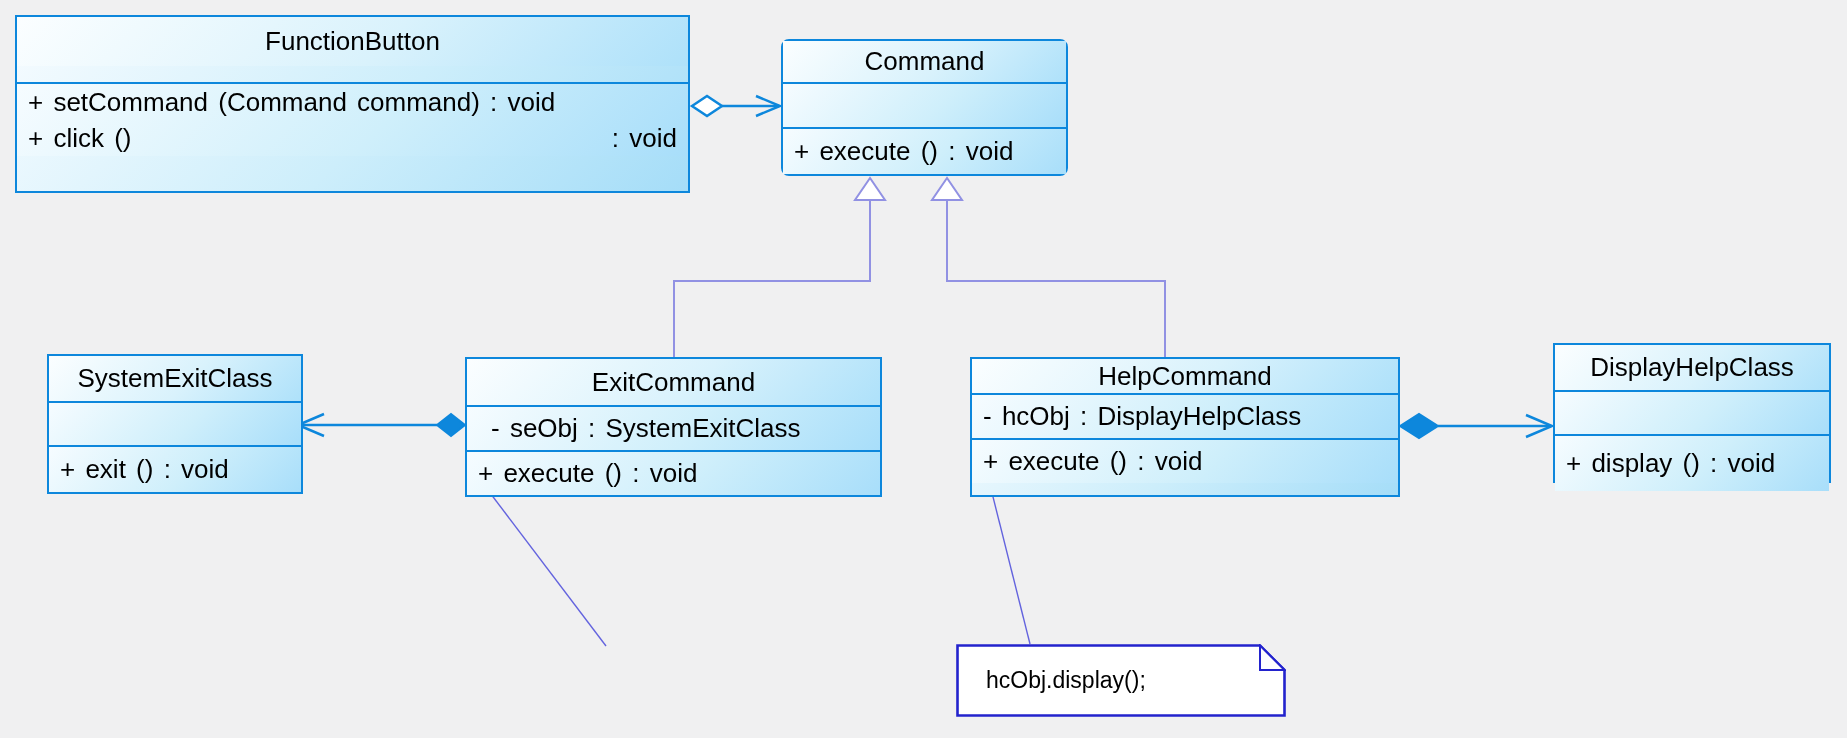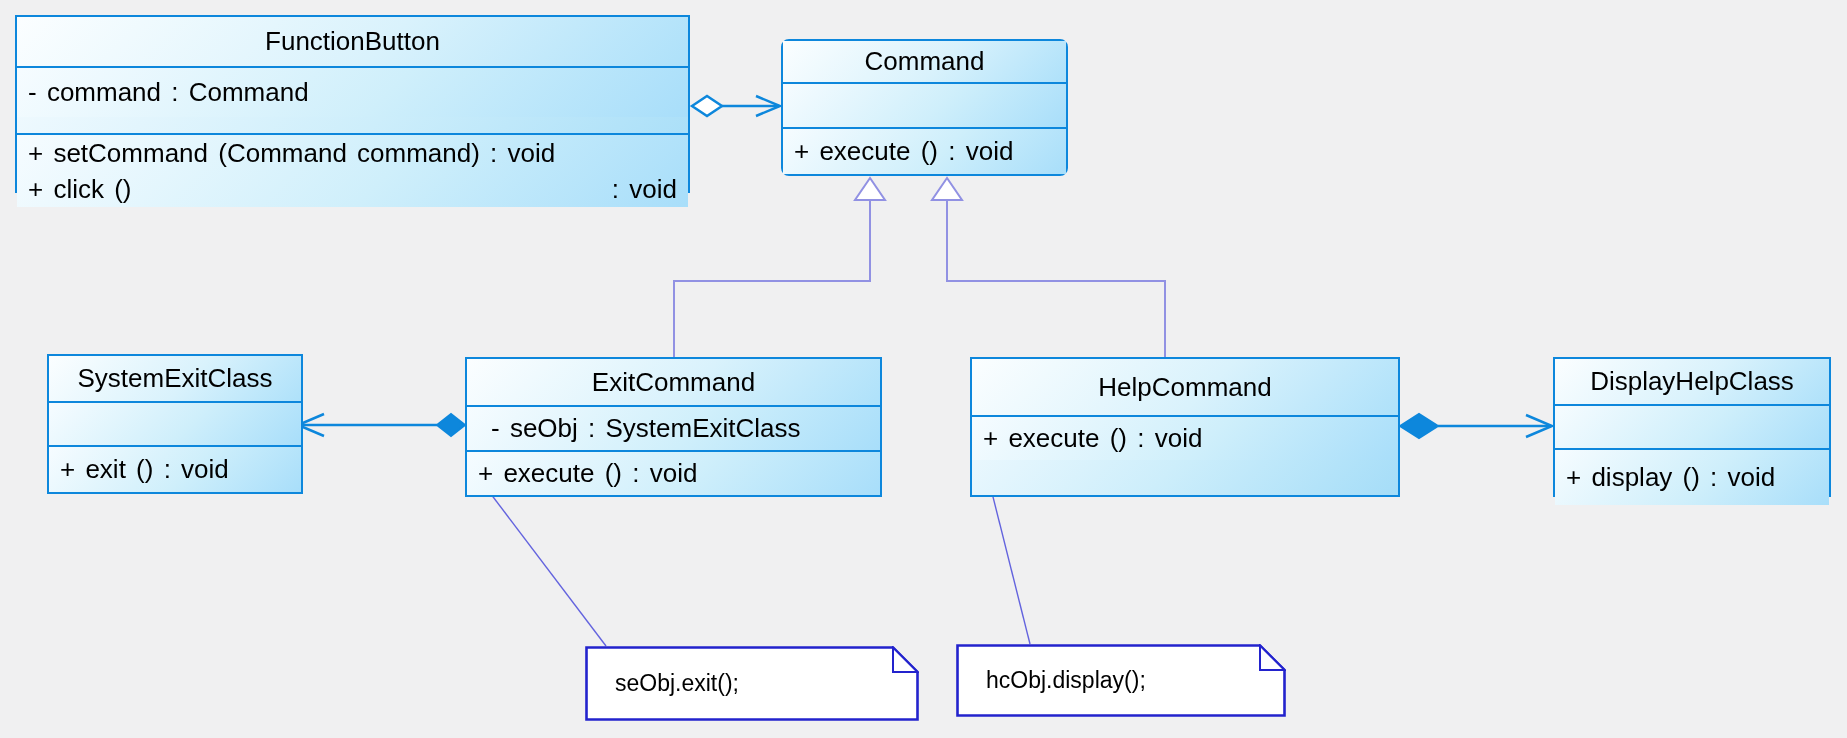--- a/index.html
+++ b/index.html
@@ -93,21 +93,20 @@
     <g>
       <line class="note-connector" x1="478" y1="477" x2="606" y2="646"></line>
     </g>
     <g>
       <line class="note-connector" x1="988" y1="477" x2="1030" y2="644"></line>
     </g>
   </svg>
 
   <div class="uml-class" style="left:15px;top:15px;width:675px;height:178px;text-align:right;">
     <div class="compartment title" style="height:49px;">FunctionButton</div>
-    <div class="compartment sep" style="height:51px;">- command : Command</div>
     <div class="compartment sep rows" style="height:74px;">
       <div class="row2">
         <span>+ setCommand (Command command) : void</span>
       </div>
       <div class="row2">
         <span>+ click ()</span>
         <span>: void</span>
       </div>
     </div>
   </div>
@@ -124,37 +123,31 @@
     <div class="compartment sep" style="height:47px;">+ exit () : void</div>
   </div>
 
   <div class="uml-class" style="left:465px;top:357px;width:417px;height:140px;">
     <div class="compartment title" style="height:46px;">ExitCommand</div>
     <div class="compartment sep" style="height:45px;padding-left:24px;">- seObj : SystemExitClass</div>
     <div class="compartment sep" style="height:45px;">+ execute () : void</div>
   </div>
 
   <div class="uml-class" style="left:970px;top:357px;width:430px;height:140px;">
-    <div class="compartment title" style="height:56px;">HelpCommand</div>
+    <div class="compartment title" style="height:34px;">HelpCommand</div>
+    <div class="compartment sep" style="height:45px;">- hcObj : DisplayHelpClass</div>
     <div class="compartment sep" style="height:45px;">+ execute () : void</div>
   </div>
 
-  <div class="uml-class" style="left:1553px;top:357px;width:278px;height:140px;">
+  <div class="uml-class" style="left:1553px;top:343px;width:278px;height:140px;">
     <div class="compartment title" style="height:45px;">DisplayHelpClass</div>
     <div class="compartment sep" style="height:44px;"></div>
     <div class="compartment sep" style="height:57px;">+ display () : void</div>
   </div>
 
-  <div class="note" style="left:585px;top:646px;width:334px;height:75px;">
-    <svg width="334" height="75">
-      <polygon class="note-body" points="1.5,1.5 308,1.5 332.5,26 332.5,73.5 1.5,73.5"></polygon>
-      <polygon class="note-flap" points="308,1.5 332.5,26 308,26"></polygon>
-    </svg>
-    <span class="note-text">seObj.exit();</span>
-  </div>
 
   <div class="note" style="left:956px;top:644px;width:330px;height:73px;">
     <svg width="330" height="73">
       <polygon class="note-body" points="1.5,1.5 304,1.5 328.5,26 328.5,71.5 1.5,71.5"></polygon>
       <polygon class="note-flap" points="304,1.5 328.5,26 304,26"></polygon>
     </svg>
     <span class="note-text">hcObj.display();</span>
   </div>
 
 </div>

